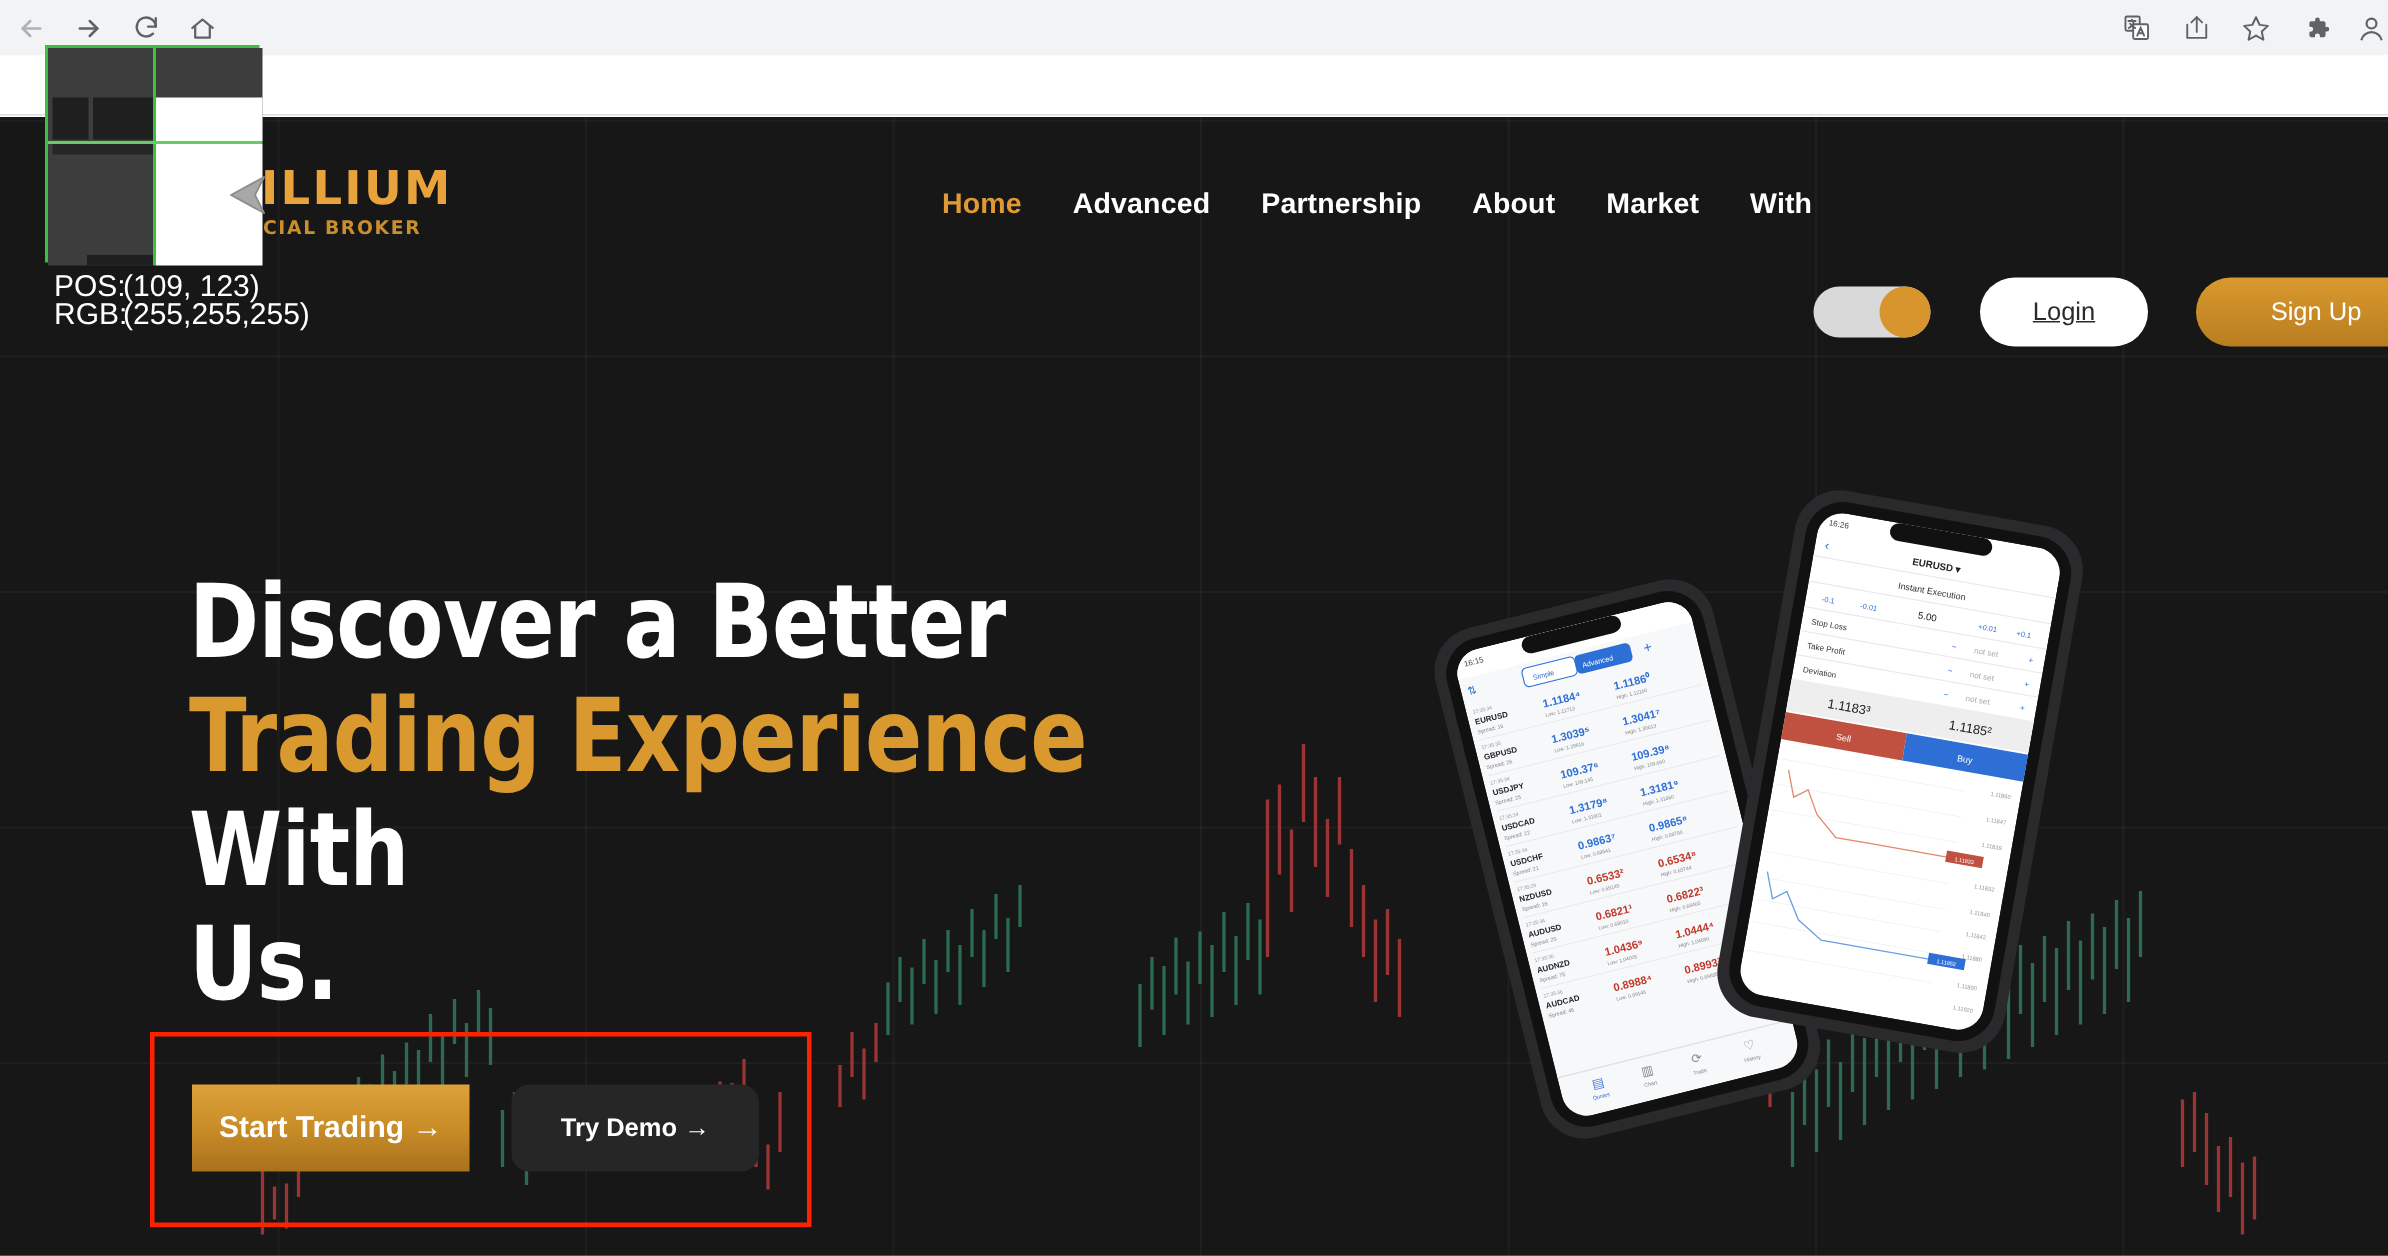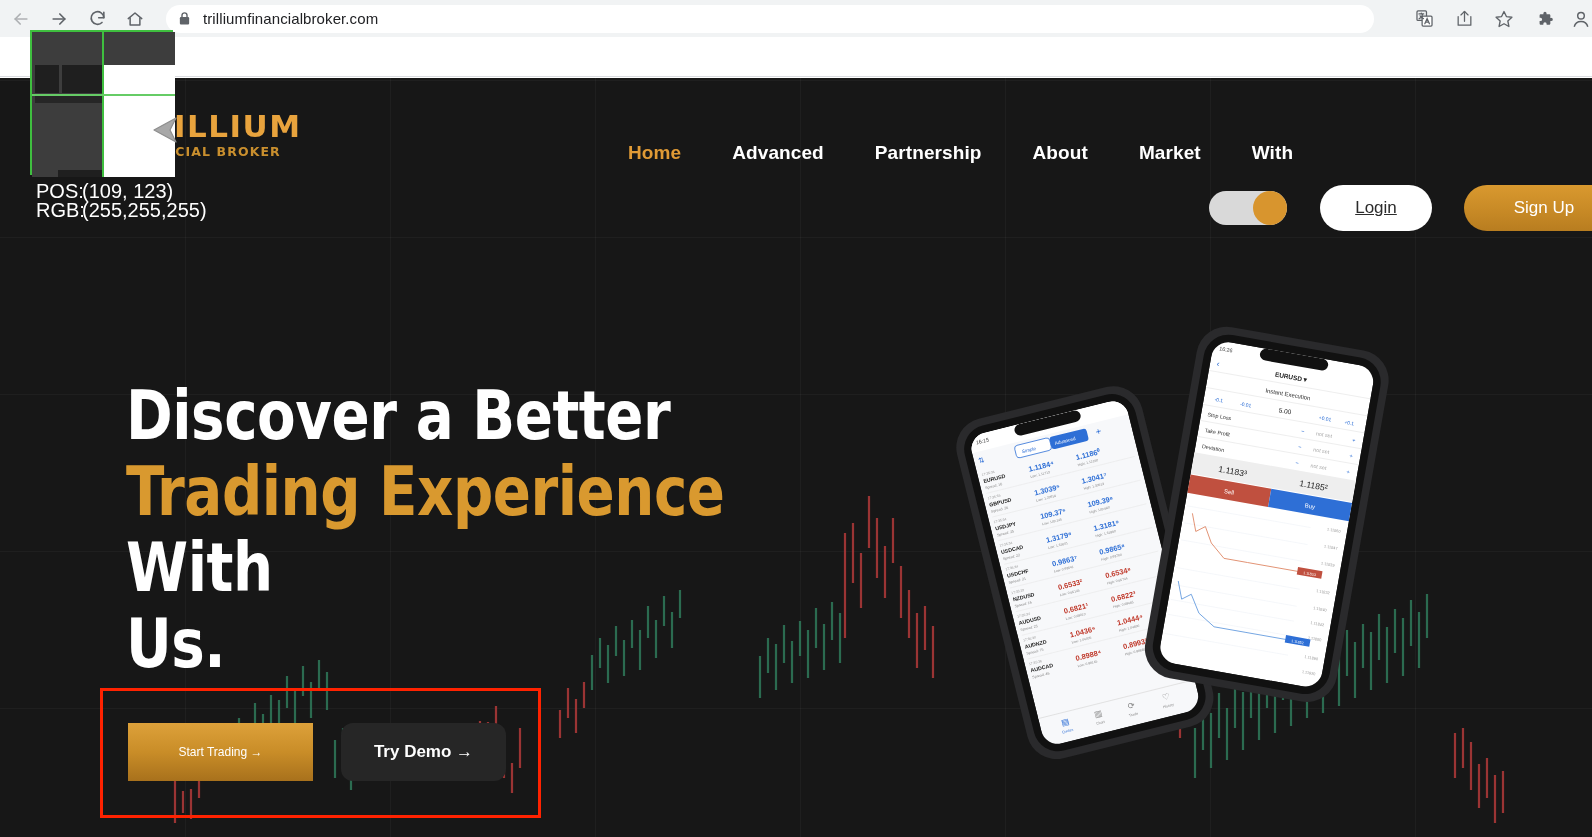--- a/index.html
+++ b/index.html
@@ -82,22 +82,22 @@
     font-size:31px; font-weight:bold; letter-spacing:1.5px;
     color:#e8a33d; line-height:1;
   }
   #logo-sub{
     font-family:"DejaVu Sans", sans-serif;
     font-size:12.5px; font-weight:bold; letter-spacing:1.1px;
     color:#c98f2e; margin-top:4px; line-height:1;
   }
 
   #main-nav{
-    position:absolute; left:628px; top:16px; height:118px;
-    display:flex; align-items:center; gap:51px;
+    position:absolute; left:628px; top:0; height:118px;
+    display:flex; align-items:center; gap:34px;
   }
   .nav-link{
     font-size:19px; font-weight:bold; color:#ffffff;
     letter-spacing:.1px; white-space:nowrap;
   }
   .nav-link.active{ color:#e09a35; }
 
   #theme-toggle{
     position:absolute; left:1209px; top:113px;
     width:78px; height:34px; border-radius:17px;
@@ -134,21 +134,21 @@
   }
   #hero-heading .accent{ color:#d9992f; }
 
   #cta-row{
     position:absolute; left:128px; top:645px;
     display:flex; align-items:center; gap:6px; z-index:5;
   }
   #start-trading-button{
     width:185px; height:58px;
     background:linear-gradient(180deg,#dda13a 0%,#c98d28 50%,#a8711c 100%);
-    color:#ffffff; font-size:12px; font-weight:normal;
+    color:#ffffff; font-size:20px; font-weight:bold;
     display:flex; align-items:center; justify-content:center;
     white-space:nowrap;
   }
   #try-demo-button{
     width:165px; height:58px; margin-left:22px;
     background:#262626; color:#ffffff;
     font-size:17px; font-weight:bold;
     display:flex; align-items:center; justify-content:center;
     white-space:nowrap;
     border-radius:12px;
@@ -210,29 +210,20 @@
         <polyline points="20 4 20 11 13.5 11"></polyline>
     </svg>
   </div>
   <div class="nav-btn" id="nav-home">
     <svg width="18" height="18" viewBox="0 0 24 24" fill="none" stroke-width="2" stroke-linecap="round" stroke-linejoin="round">
       <path d="M3 11.5 12 4l9 7.5"></path>
         <path d="M5.5 10.5V20h13v-9.5"></path>
     </svg>
   </div>
 
-  <div id="omnibox">
-    <span class="lock">
-      <svg width="13" height="15" viewBox="0 0 14 16">
-        <rect x="2" y="6.5" width="10" height="8" rx="1.2" fill="#5f6368"></rect>
-        <path d="M4.3 6.5V4.6a2.7 2.7 0 0 1 5.4 0v1.9" fill="none" stroke="#5f6368" stroke-width="1.5"></path>
-      </svg>
-    </span>
-    <span class="urltext">trilliumfinancialbroker.com</span>
-  </div>
 
   <div id="toolbar-actions">
     <div class="tb-icon">
       <svg width="19" height="19" viewBox="0 0 24 24" fill="none" stroke="#5f6368" stroke-width="1.6">
         <rect x="2.5" y="2.5" width="12" height="12" rx="1.3"></rect>
         <rect x="9" y="9" width="12.5" height="12.5" rx="1.3" fill="#fff"></rect>
         <path d="M5 6.3h6M8 5.2v1.1M9.6 6.3c-.4 3-2.2 5-4.3 5.9M6.4 8.6c.9 1.9 2.3 3 4.3 3.6" stroke-linecap="round"></path>
         <path d="M12.4 18.6l2.9-6.6 2.9 6.6M13.6 16.6h3.6" stroke-linecap="round"></path>
       </svg>
     </div>

